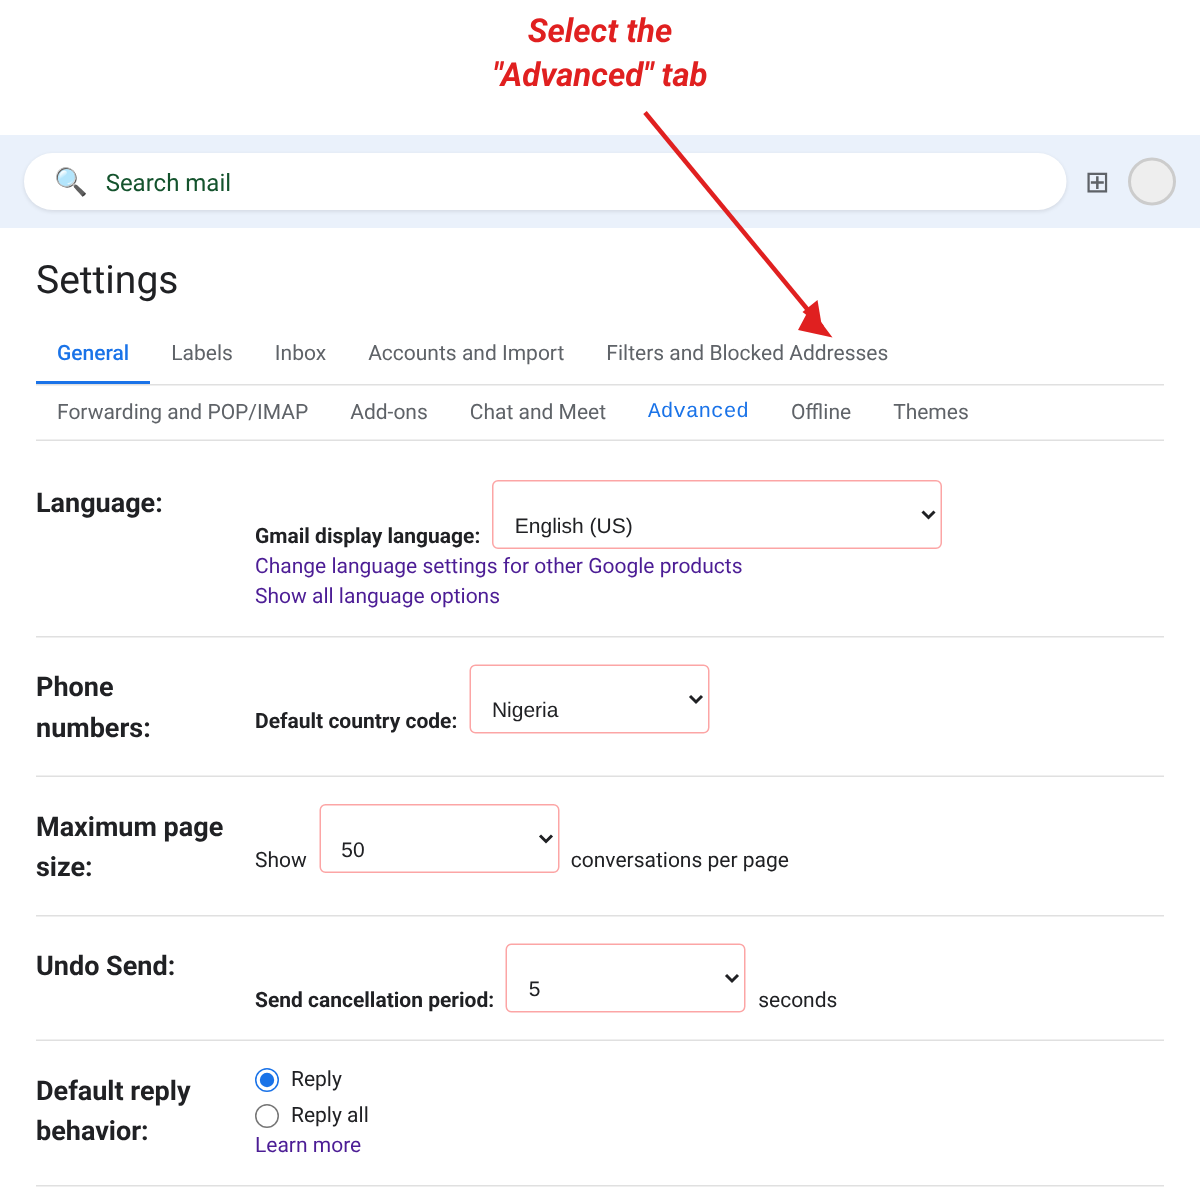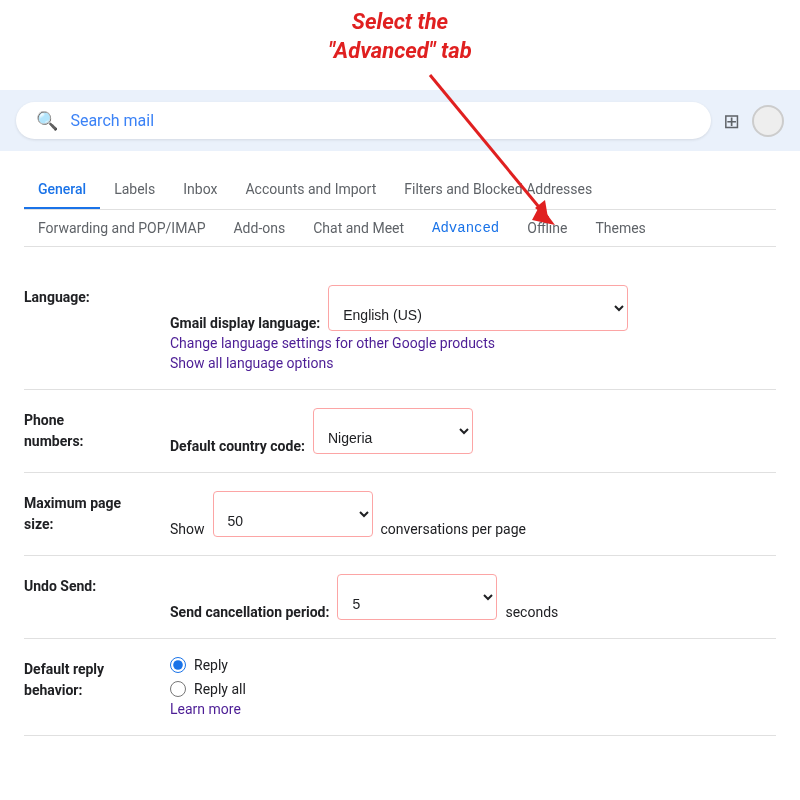--- a/index.html
+++ b/index.html
@@ -58,21 +58,21 @@
       align-items: center;
       padding: 8px 20px;
       gap: 12px;
       box-shadow: 0 1px 3px rgba(0,0,0,0.1);
     }
     .search-icon-wrap {
       color: #5f6368;
       font-size: 18px;
     }
     .search-input-text {
-      color: #3b82f6;
+      color: #14532d;
       font-size: 16px;
     }
     .filter-icon-wrap {
       color: #5f6368;
       font-size: 20px;
       margin-left: auto;
     }
     .account-circle {
       width: 32px;
       height: 32px;
@@ -117,21 +117,21 @@
     }
 
     
     .tabs-row2 {
       display: flex;
       align-items: flex-end;
       border-bottom: 1px solid #e0e0e0;
       gap: 0;
       flex-wrap: nowrap;
       overflow: hidden;
-      margin-bottom: 20px;
+      margin-bottom: 8px;
     }
     .tab2-item {
       padding: 10px 14px;
       font-size: 14px;
       color: #5f6368;
       cursor: pointer;
       white-space: nowrap;
     }
     .tab2-item.highlight {
       color: #1a73e8;
@@ -143,21 +143,21 @@
     .setting-row {
       display: flex;
       align-items: flex-start;
       padding: 18px 0;
       border-bottom: 1px solid #e0e0e0;
       gap: 16px;
     }
     .setting-label {
       width: 130px;
       min-width: 130px;
-      font-size: 14px;
+      font-size: 18px;
       color: #202124;
       font-weight: 700;
       padding-top: 2px;
       line-height: 1.5;
     }
     .setting-content {
       flex: 1;
       font-size: 14px;
       color: #202124;
     }
@@ -241,20 +241,21 @@
 <div class="search-bar-row">
   <div class="search-bar">
     <span class="search-icon-wrap">🔍</span>
     <span class="search-input-text">Search mail</span>
   </div>
   <span class="filter-icon-wrap">⊞</span>
   <div class="account-circle"></div>
 </div>
 
 <div class="settings-wrap">
+  <h1 class="settings-title">Settings</h1>
 
   <div class="tabs-row">
     <div class="tab-item active">General</div>
     <div class="tab-item">Labels</div>
     <div class="tab-item">Inbox</div>
     <div class="tab-item">Accounts and Import</div>
     <div class="tab-item">Filters and Blocked Addresses</div>
   </div>
 
   <div class="tabs-row2">

